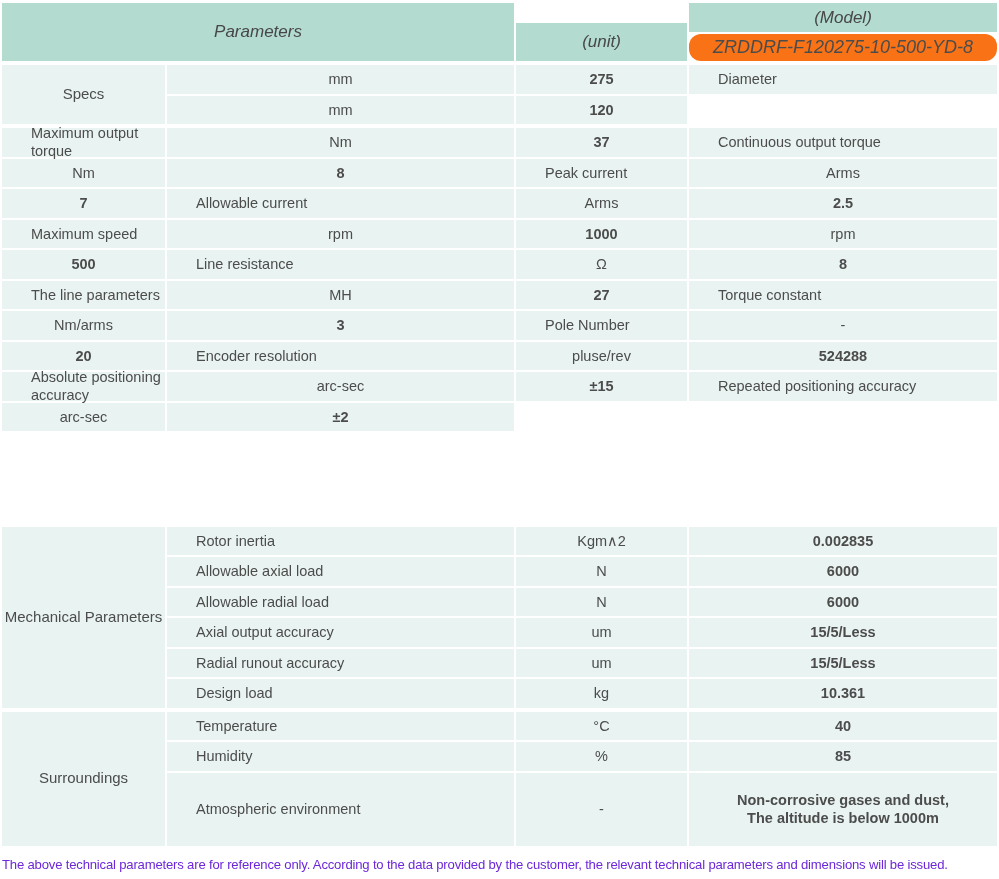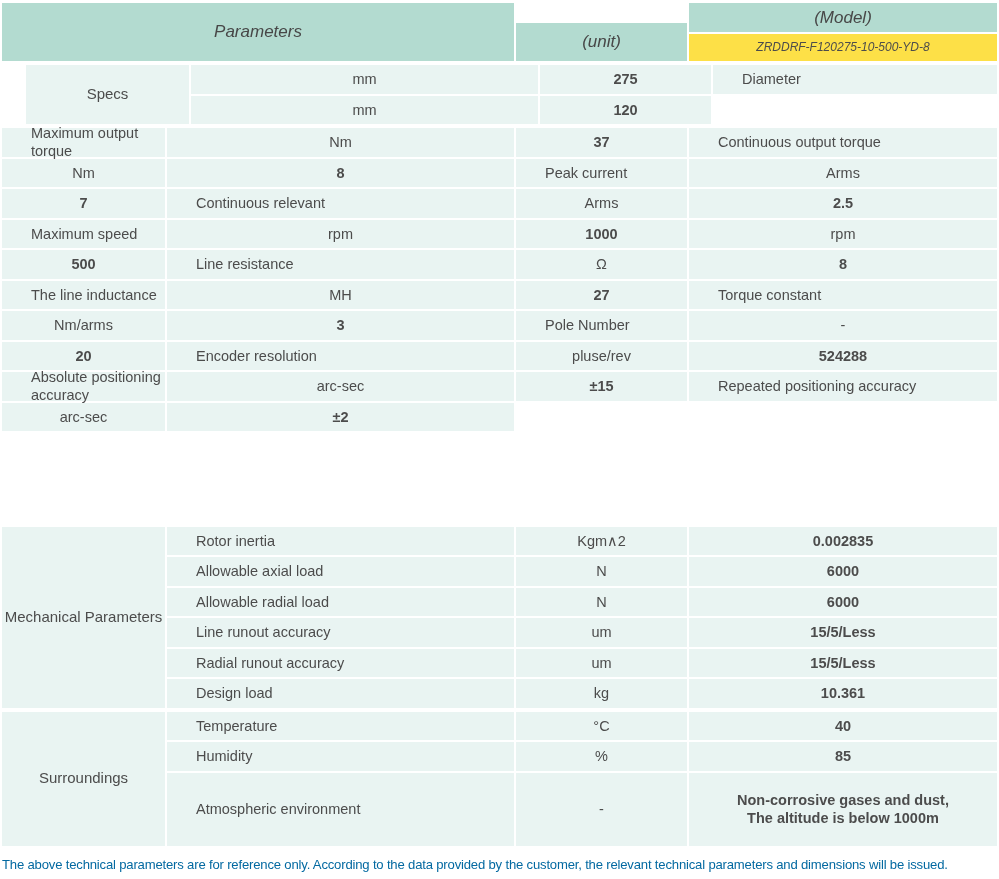--- a/index.html
+++ b/index.html
@@ -31,34 +31,34 @@
   }
   .cell.name { justify-content: flex-start; padding-left: 29px; text-align: left; }
   .cell.value { white-space: pre-line; font-weight: bold; }
 
   
   .header-grid { grid-template-rows: 29px 27px; font-style: italic; }
   .hcell { background: #b3dbd0; color: #474747; font-size: 17px; }
   .h-params { grid-area: 1 / 1 / 3 / 3; }
   .h-unit   { grid-area: 1 / 3 / 3 / 4; margin-top: 20px; }
   .h-model  { grid-area: 1 / 4 / 2 / 5; }
-  .h-model-value { grid-area: 2 / 4 / 3 / 5; background: #fde047; font-size: 12px; color: #4c4c4c; }
+  .h-model-value { grid-area: 2 / 4 / 3 / 5; background: #f97316; font-size: 18px; color: #4c4c4c; border-radius: 12px; }
 
   
-  .g2   { grid-template-rows: repeat(2, 28.5px); margin-left: 24px; }
+  .g2   { grid-template-rows: repeat(2, 28.5px); }
   .g13  { grid-template-rows: repeat(13, 28.5px); }
   .g6   { grid-template-rows: repeat(6, 28.5px); }
   .gsur { grid-template-rows: 28.5px 28.5px 73px; }
   .cat  { grid-column: 1; grid-row: 1 / -1; font-size: 15px; }
 
   .footer-note {
     margin-top: 11px;
     font-size: 13.1px;
     letter-spacing: -0.18px;
-    color: #0369a1;
+    color: #6d28d9;
     white-space: nowrap;
   }
 </style>
 </head>
 <body>
 
 <div class="page">
   <div class="spec-table">
 
     <div class="grid header-grid">
@@ -86,36 +86,36 @@
       <div class="cell value">37</div>
 
       <div class="cell name">Continuous output torque</div>
       <div class="cell unit">Nm</div>
       <div class="cell value">8</div>
 
       <div class="cell name">Peak current</div>
       <div class="cell unit">Arms</div>
       <div class="cell value">7</div>
 
-      <div class="cell name">Continuous relevant</div>
+      <div class="cell name">Allowable current</div>
       <div class="cell unit">Arms</div>
       <div class="cell value">2.5</div>
 
       <div class="cell name">Maximum speed</div>
       <div class="cell unit">rpm</div>
       <div class="cell value">1000</div>
 
       <div class="cell unit">rpm</div>
       <div class="cell value">500</div>
 
       <div class="cell name">Line resistance</div>
       <div class="cell unit">Ω</div>
       <div class="cell value">8</div>
 
-      <div class="cell name">The line inductance</div>
+      <div class="cell name">The line parameters</div>
       <div class="cell unit">MH</div>
       <div class="cell value">27</div>
 
       <div class="cell name">Torque constant</div>
       <div class="cell unit">Nm/arms</div>
       <div class="cell value">3</div>
 
       <div class="cell name">Pole Number</div>
       <div class="cell unit">-</div>
       <div class="cell value">20</div>
@@ -141,21 +141,21 @@
       <div class="cell value">0.002835</div>
 
       <div class="cell name">Allowable axial load</div>
       <div class="cell unit">N</div>
       <div class="cell value">6000</div>
 
       <div class="cell name">Allowable radial load</div>
       <div class="cell unit">N</div>
       <div class="cell value">6000</div>
 
-      <div class="cell name">Line runout accuracy</div>
+      <div class="cell name">Axial output accuracy</div>
       <div class="cell unit">um</div>
       <div class="cell value">15/5/Less</div>
 
       <div class="cell name">Radial runout accuracy</div>
       <div class="cell unit">um</div>
       <div class="cell value">15/5/Less</div>
 
       <div class="cell name">Design load</div>
       <div class="cell unit">kg</div>
       <div class="cell value">10.361</div>

